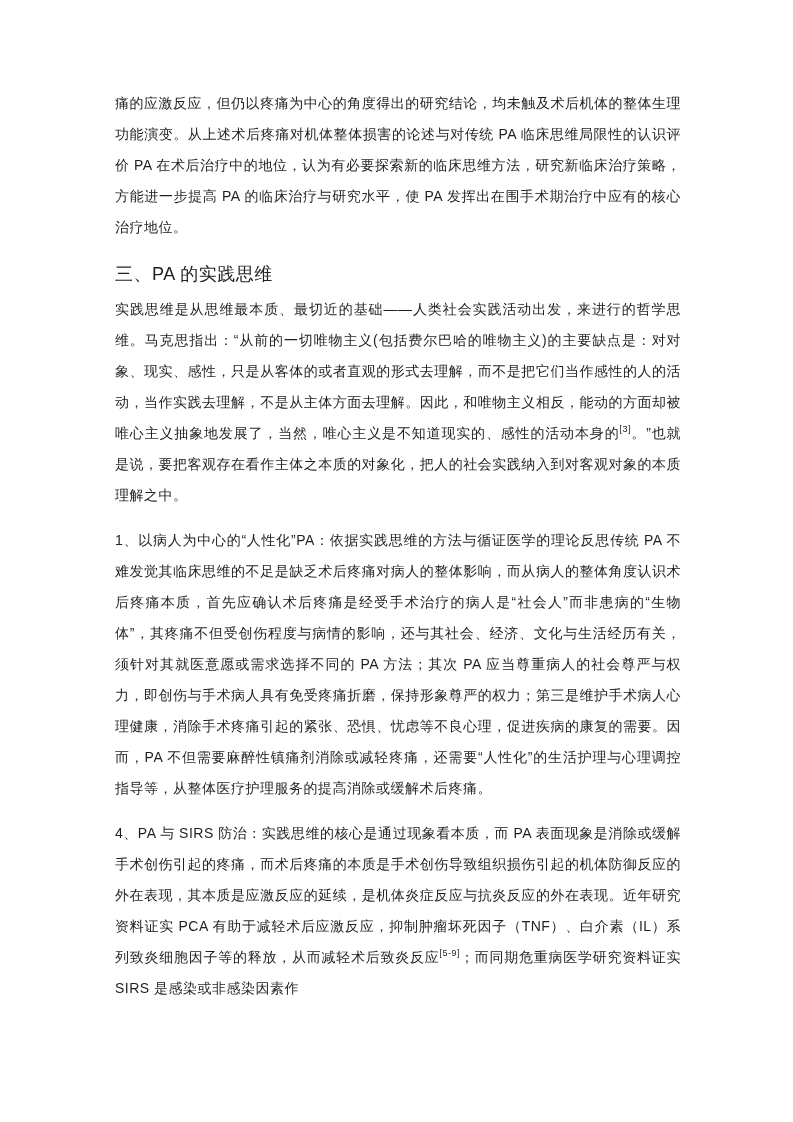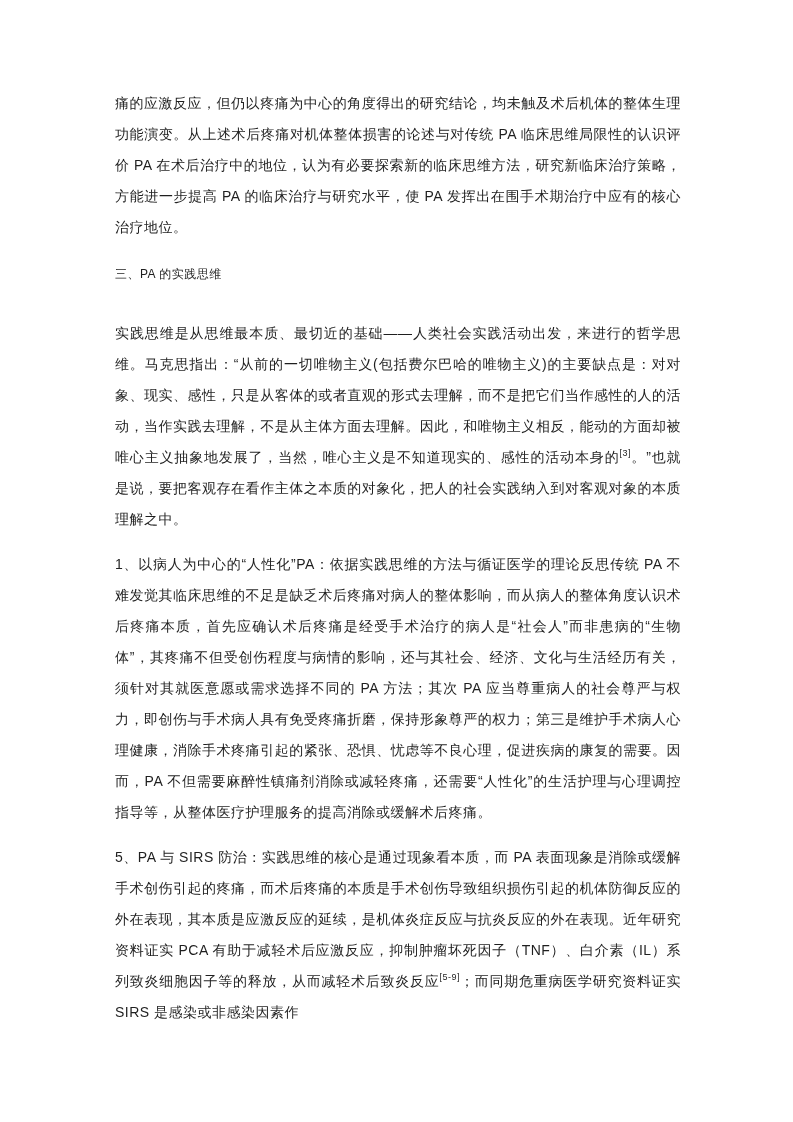--- a/index.html
+++ b/index.html
@@ -25,37 +25,37 @@
   }
   .doc-paragraph {
     margin: 0 0 14px 0;
     font-size: 14px;
     line-height: 31px;
     text-align: justify;
     letter-spacing: 0.5px;
     word-break: break-all;
   }
   .doc-heading {
-    margin: 16px 0 28px 0;
-    font-size: 12px;
+    margin: 16px 0 4px 0;
+    font-size: 18px;
     font-weight: normal;
     line-height: 31px;
     letter-spacing: 0.5px;
   }
   .doc-paragraph sup,
   .doc-heading sup {
     font-size: 9px;
     line-height: 0;
     vertical-align: super;
   }
 </style>
 </head>
 <body>
 
 <div class="page">
   <div class="doc-body" id="doc-body">
       <p class="doc-paragraph"><span>痛的应激反应，但仍以疼痛为中心的角度得出的研究结论，均未触及术后机体的整体生理功能演变。从上述术后疼痛对机体整体损害的论述与对传统 PA 临床思维局限性的认识评价 PA 在术后治疗中的地位，认为有必要探索新的临床思维方法，研究新临床治疗策略，方能进一步提高 PA 的临床治疗与研究水平，使 PA 发挥出在围手术期治疗中应有的核心治疗地位。</span></p>
       <h2 class="doc-heading"><span>三、PA 的实践思维</span></h2>
       <p class="doc-paragraph"><span>实践思维是从思维最本质、最切近的基础——人类社会实践活动出发，来进行的哲学思维。马克思指出：“从前的一切唯物主义(包括费尔巴哈的唯物主义)的主要缺点是：对对象、现实、感性，只是从客体的或者直观的形式去理解，而不是把它们当作感性的人的活动，当作实践去理解，不是从主体方面去理解。因此，和唯物主义相反，能动的方面却被唯心主义抽象地发展了，当然，唯心主义是不知道现实的、感性的活动本身的</span><sup>[3]</sup><span>。”也就是说，要把客观存在看作主体之本质的对象化，把人的社会实践纳入到对客观对象的本质理解之中。</span></p>
       <p class="doc-paragraph"><span>1、以病人为中心的“人性化”PA：依据实践思维的方法与循证医学的理论反思传统 PA 不难发觉其临床思维的不足是缺乏术后疼痛对病人的整体影响，而从病人的整体角度认识术后疼痛本质，首先应确认术后疼痛是经受手术治疗的病人是“社会人”而非患病的“生物体”，其疼痛不但受创伤程度与病情的影响，还与其社会、经济、文化与生活经历有关，须针对其就医意愿或需求选择不同的 PA 方法；其次 PA 应当尊重病人的社会尊严与权力，即创伤与手术病人具有免受疼痛折磨，保持形象尊严的权力；第三是维护手术病人心理健康，消除手术疼痛引起的紧张、恐惧、忧虑等不良心理，促进疾病的康复的需要。因而，PA 不但需要麻醉性镇痛剂消除或减轻疼痛，还需要“人性化”的生活护理与心理调控指导等，从整体医疗护理服务的提高消除或缓解术后疼痛。</span></p>
-      <p class="doc-paragraph"><span>5、PA 与 SIRS 防治：实践思维的核心是通过现象看本质，而 PA 表面现象是消除或缓解手术创伤引起的疼痛，而术后疼痛的本质是手术创伤导致组织损伤引起的机体防御反应的外在表现，其本质是应激反应的延续，是机体炎症反应与抗炎反应的外在表现。近年研究资料证实 PCA 有助于减轻术后应激反应，抑制肿瘤坏死因子（TNF）、白介素（IL）系列致炎细胞因子等的释放，从而减轻术后致炎反应</span><sup>[5-9]</sup><span>；而同期危重病医学研究资料证实 SIRS 是感染或非感染因素作</span></p>
+      <p class="doc-paragraph"><span>4、PA 与 SIRS 防治：实践思维的核心是通过现象看本质，而 PA 表面现象是消除或缓解手术创伤引起的疼痛，而术后疼痛的本质是手术创伤导致组织损伤引起的机体防御反应的外在表现，其本质是应激反应的延续，是机体炎症反应与抗炎反应的外在表现。近年研究资料证实 PCA 有助于减轻术后应激反应，抑制肿瘤坏死因子（TNF）、白介素（IL）系列致炎细胞因子等的释放，从而减轻术后致炎反应</span><sup>[5-9]</sup><span>；而同期危重病医学研究资料证实 SIRS 是感染或非感染因素作</span></p>
     </div>
 </div>
 
 </body></html>

